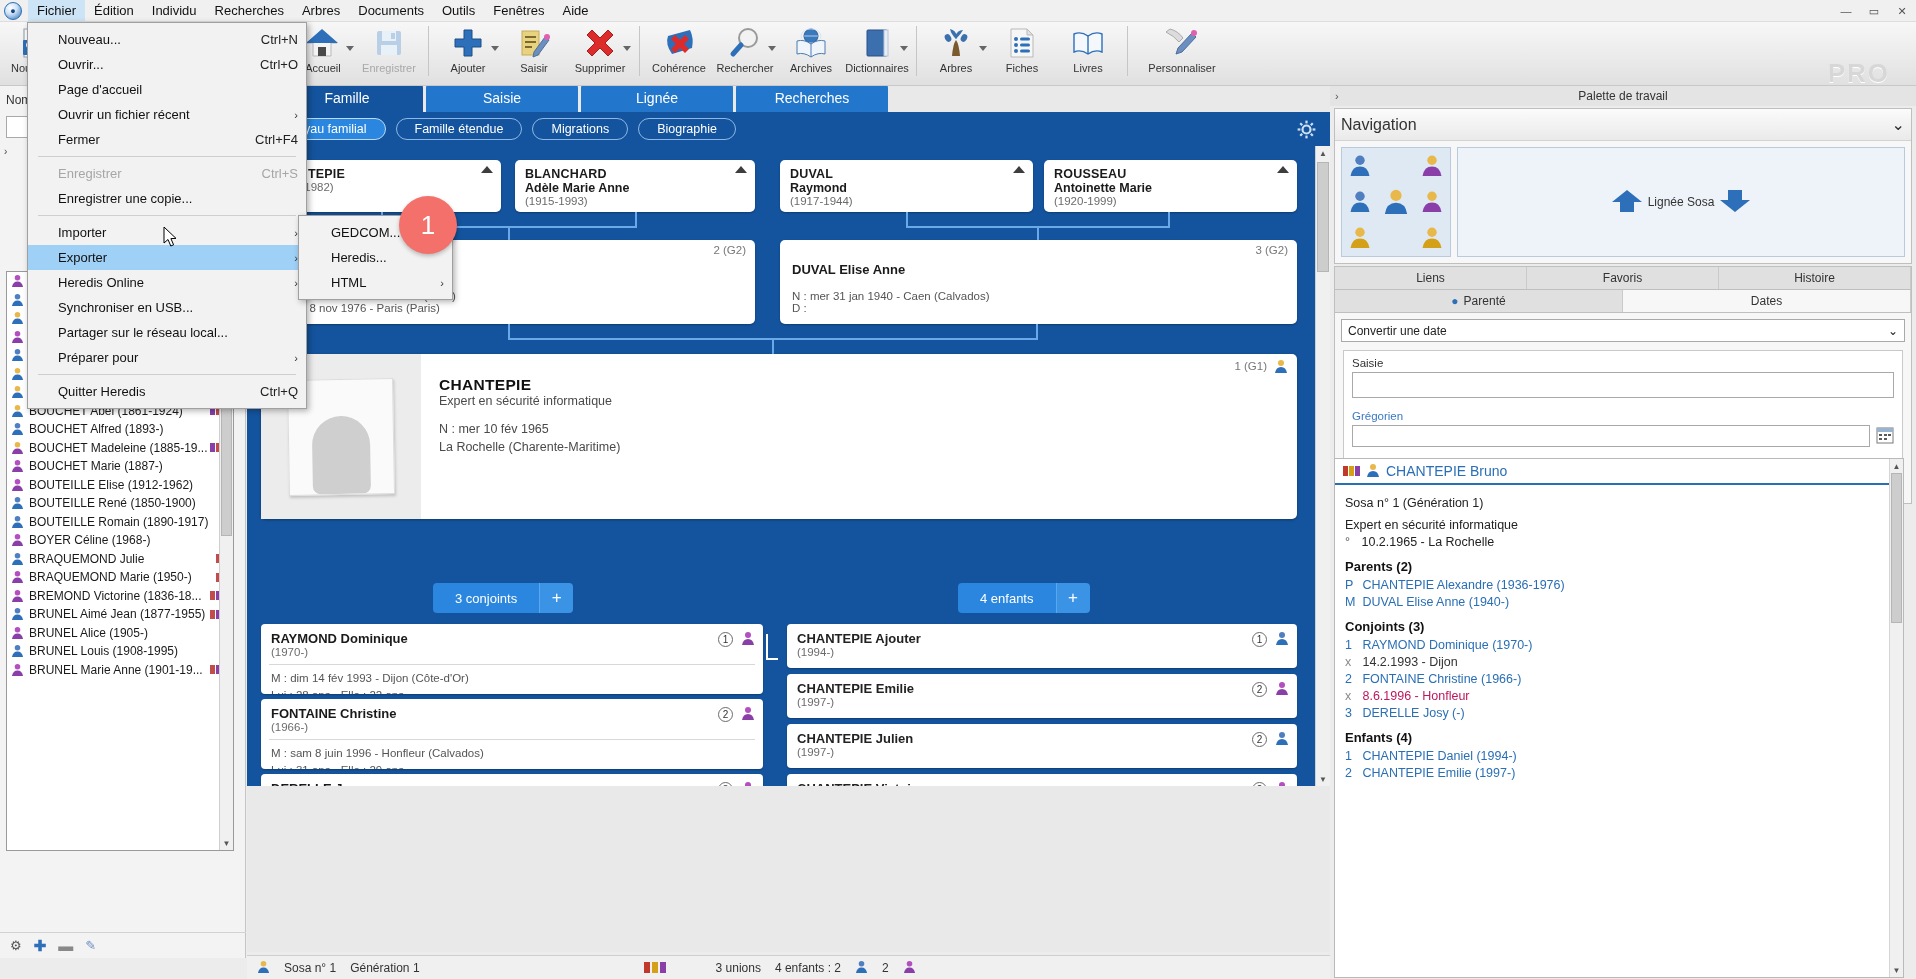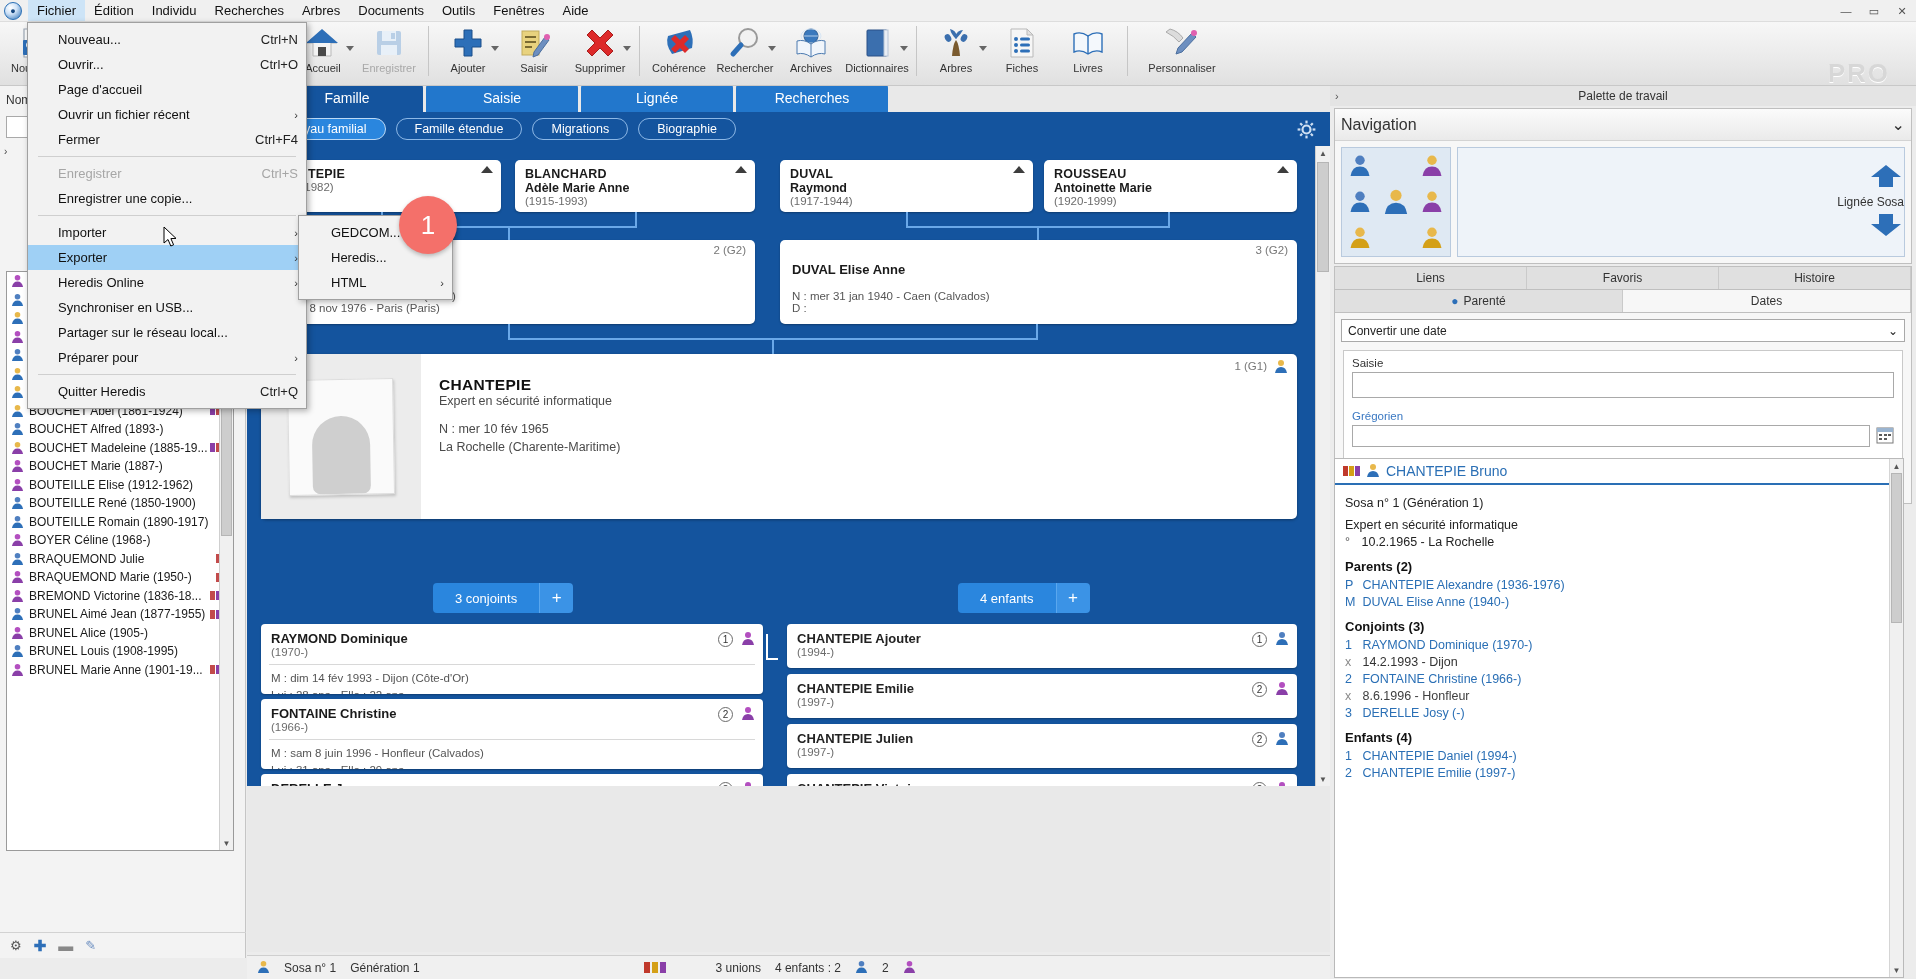--- a/index.html
+++ b/index.html
@@ -278,21 +278,21 @@
   .rb-panel-head .chev { position: absolute; right: 6px; }
 
   .nav-box { display: flex; padding: 6px; gap: 6px; background: #f7f7f7;}
   .nav-grid {
     width: 110px; height: 110px; background: #dfe9f3; border: 1px solid #b9cade;
     display: grid; grid-template-columns: 1fr 1fr 1fr; grid-template-rows: 1fr 1fr 1fr;
     align-items: center; justify-items: center; position: relative;
   }
   .nav-sosa {
     flex: 1; background: #eef3f9; border: 1px solid #b9cade;
-    display: flex; flex-direction: column; align-items: flex-end; justify-content: center;
+    display: flex; align-items: center; justify-content: center;
     gap: 3px; font-size: 12px; color: #333; height: 110px;
   }
   .tabstrip { display: flex; border-bottom: 1px solid #bfbfbf; }
   .rtab {
     flex: 1; height: 22px; display: flex; align-items: center; justify-content: center;
     font-size: 12px; background: #e0e0e0; border-right: 1px solid #cacaca; color: #333;
   }
   .tabstrip2 { display: flex; border-bottom: 1px solid #bfbfbf; }
   .rtab2 { flex:1; height: 22px; display:flex; align-items:center; justify-content:center;
            font-size: 12px; background: #e0e0e0; border-right:1px solid #cacaca; color:#333; gap:5px;}
@@ -1214,21 +1214,21 @@
         <div class="line">
           <span class="idx x">x</span>
           <span style="color:#333;">14.2.1993 - Dijon</span>
         </div>
         <div class="line">
           <span class="idx">2</span>
           <span class="lnk">FONTAINE Christine (1966-)</span>
         </div>
         <div class="line">
           <span class="idx x">x</span>
-          <span style="color:#404040;">8.6.1996 - Honfleur</span>
+          <span style="color:#be185d;">8.6.1996 - Honfleur</span>
         </div>
         <div class="line">
           <span class="idx">3</span>
           <span class="lnk">DERELLE Josy (-)</span>
         </div>
 
         <div class="ip-sec">Enfants (4)</div>
         <div class="line">
           <span class="idx">1</span>
           <span class="lnk" able="true">CHANTEPIE Daniel (1994-)</span>

